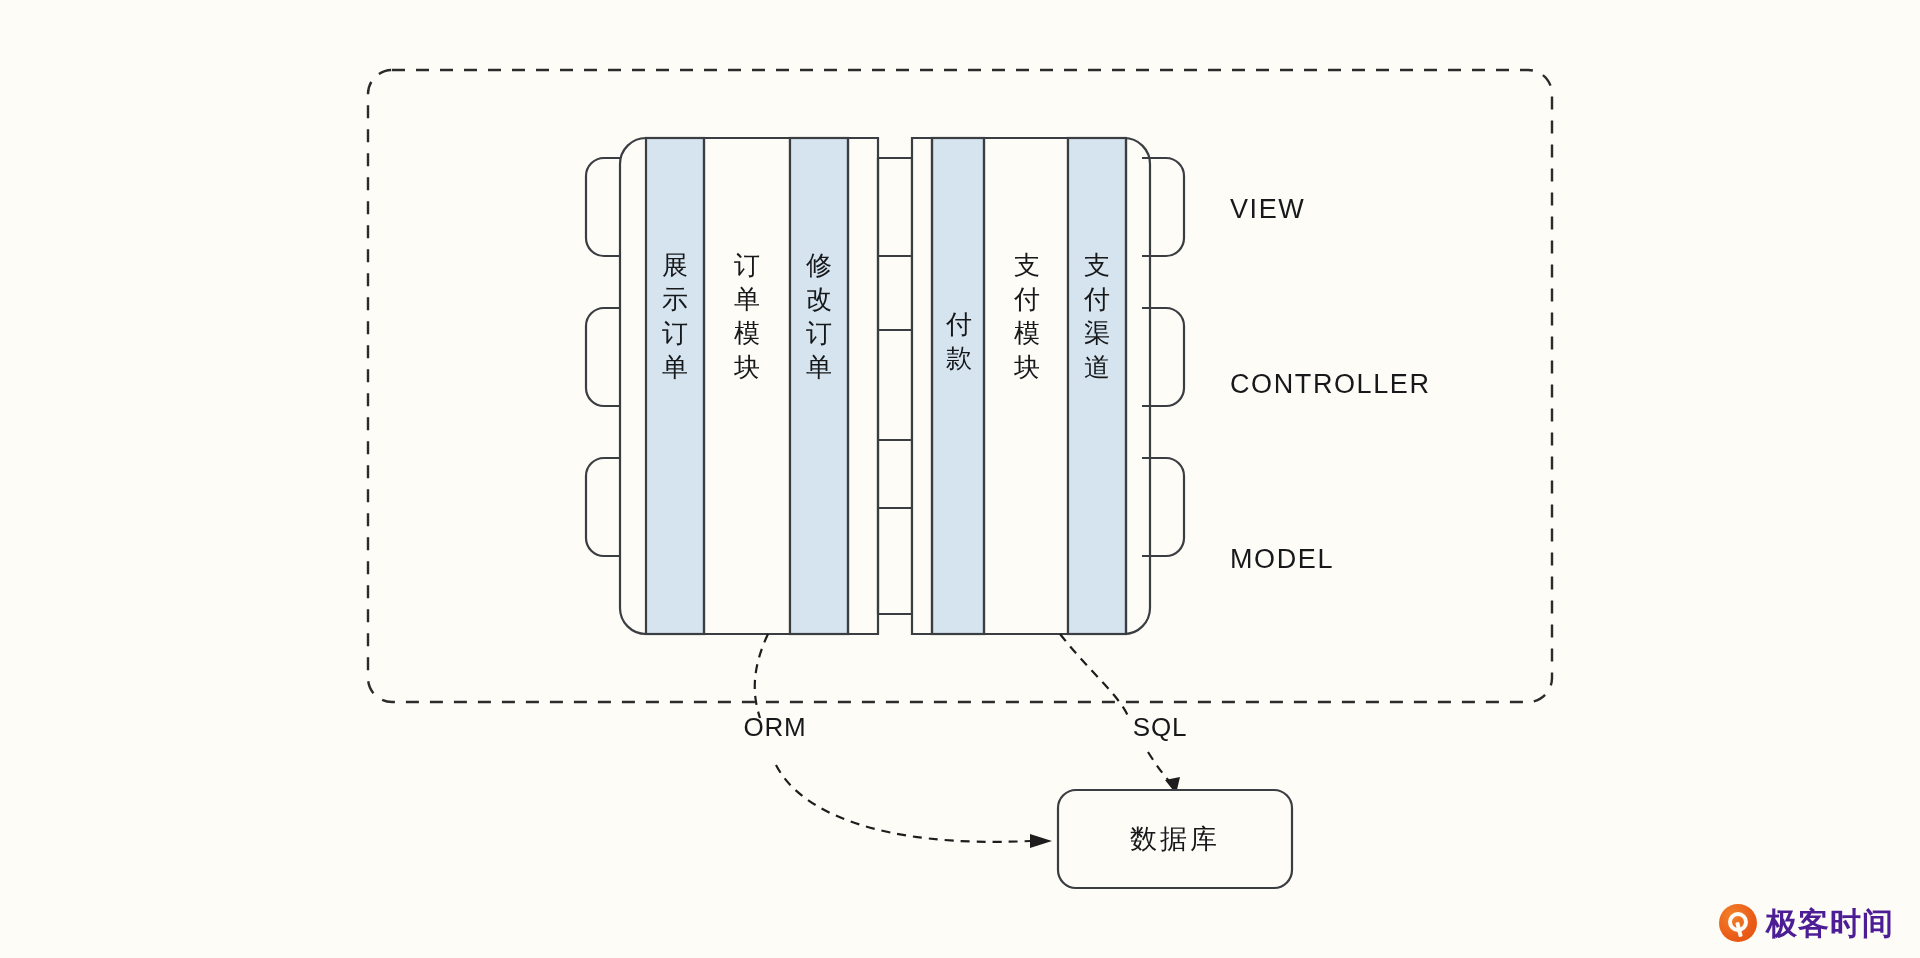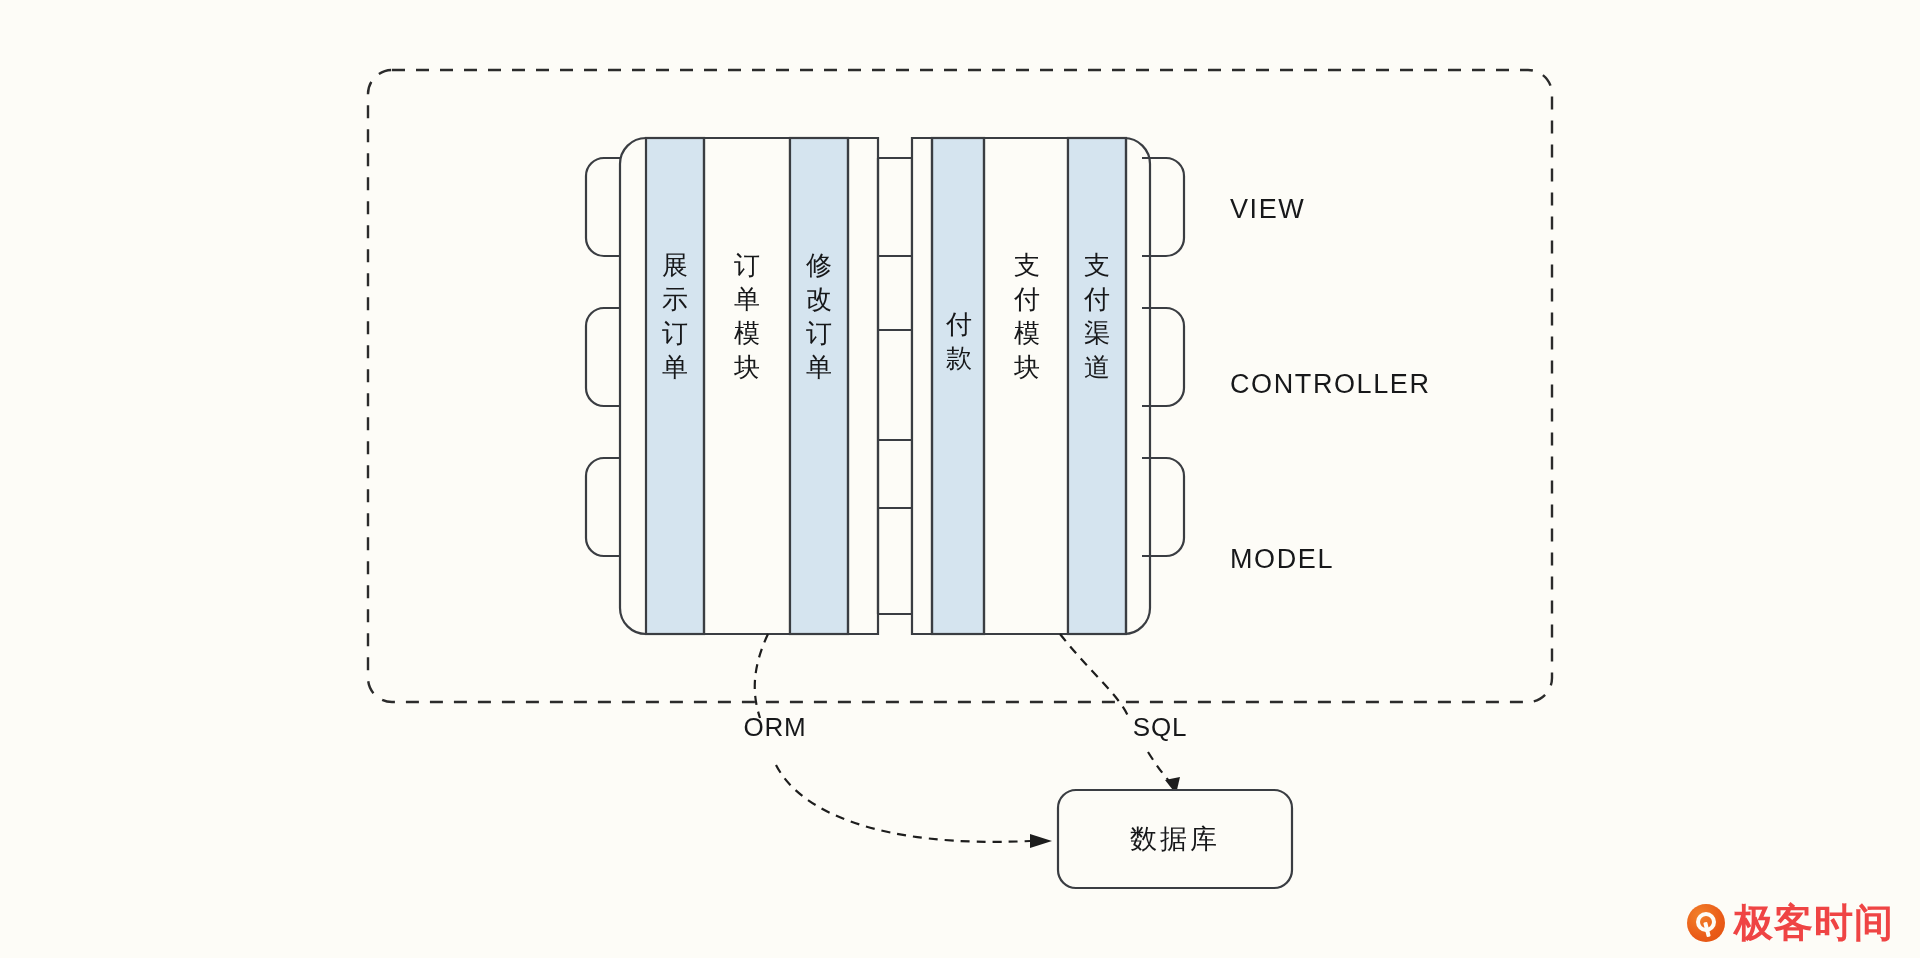--- a/index.html
+++ b/index.html
@@ -84,23 +84,23 @@
     content: "";
     position: absolute;
     left: 18px; top: 18px;
     width: 4px; height: 15px;
     background: #fdfcf7;
     transform: rotate(-14deg);
     border-radius: 1px;
   }
   #brand-text {
     font-family: "DejaVu Sans", sans-serif;
-    font-size: 39px;
+    font-size: 31px;
     font-weight: bold;
-    color: #ef4444;
+    color: #4c1d95;
     letter-spacing: 1px;
     line-height: 1;
   }
 </style>
 </head>
 <body>
 
 <div id="stage">
 
   <svg id="diagram-svg" viewBox="0 0 1920 958">

